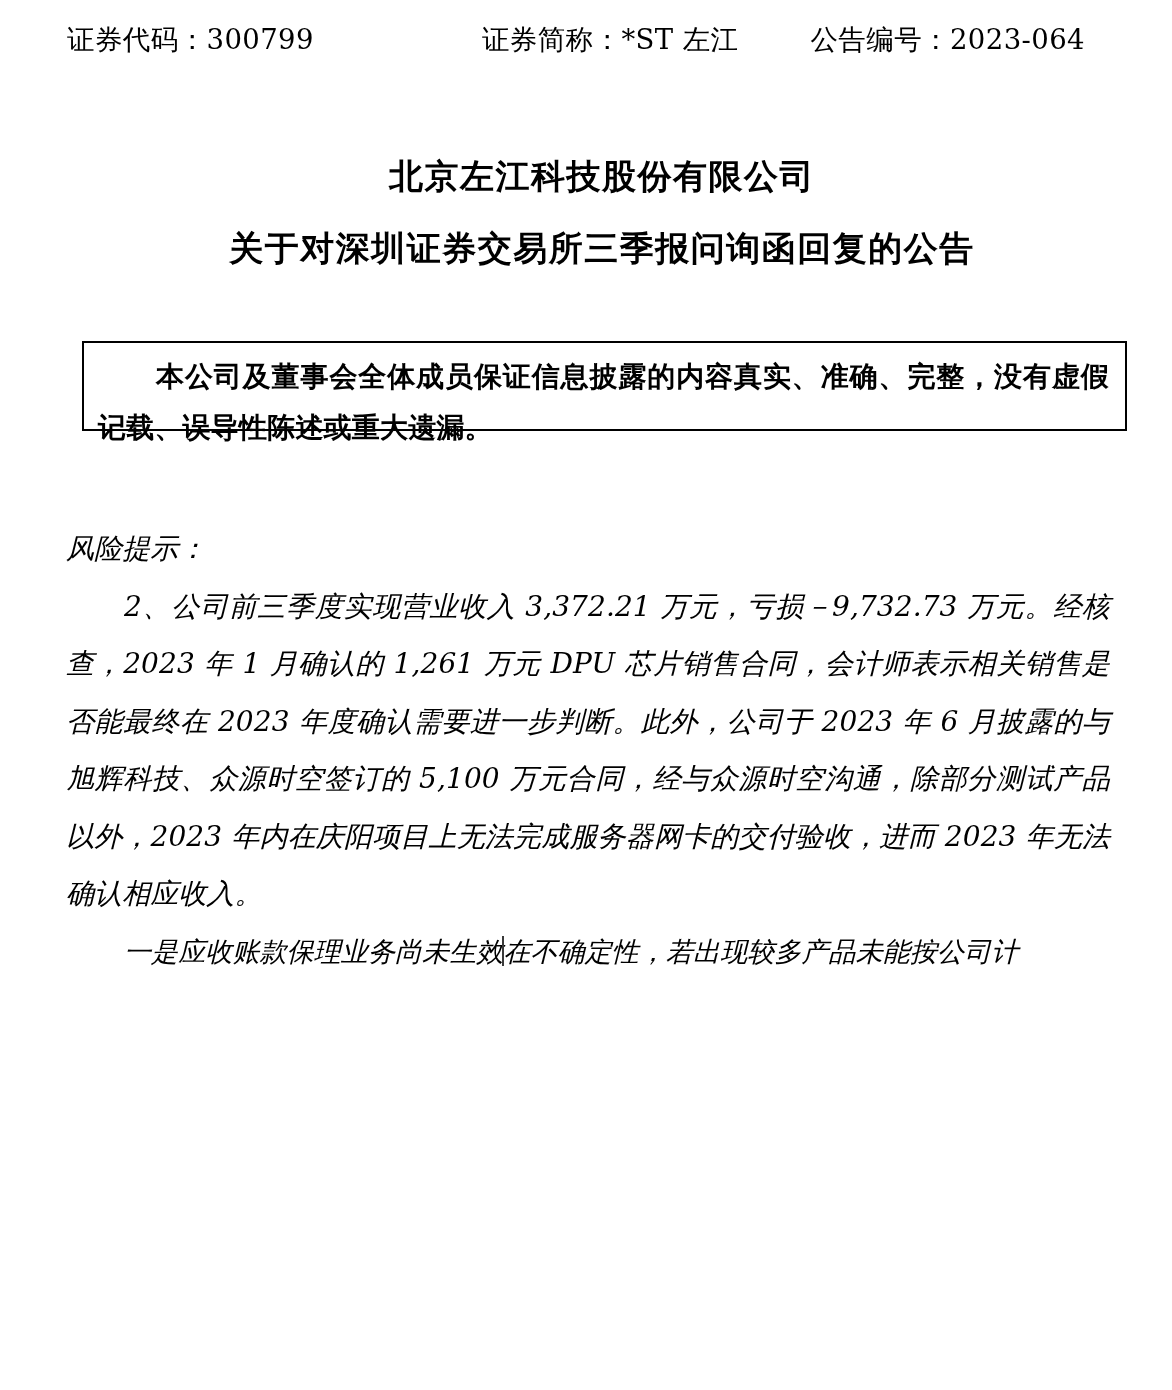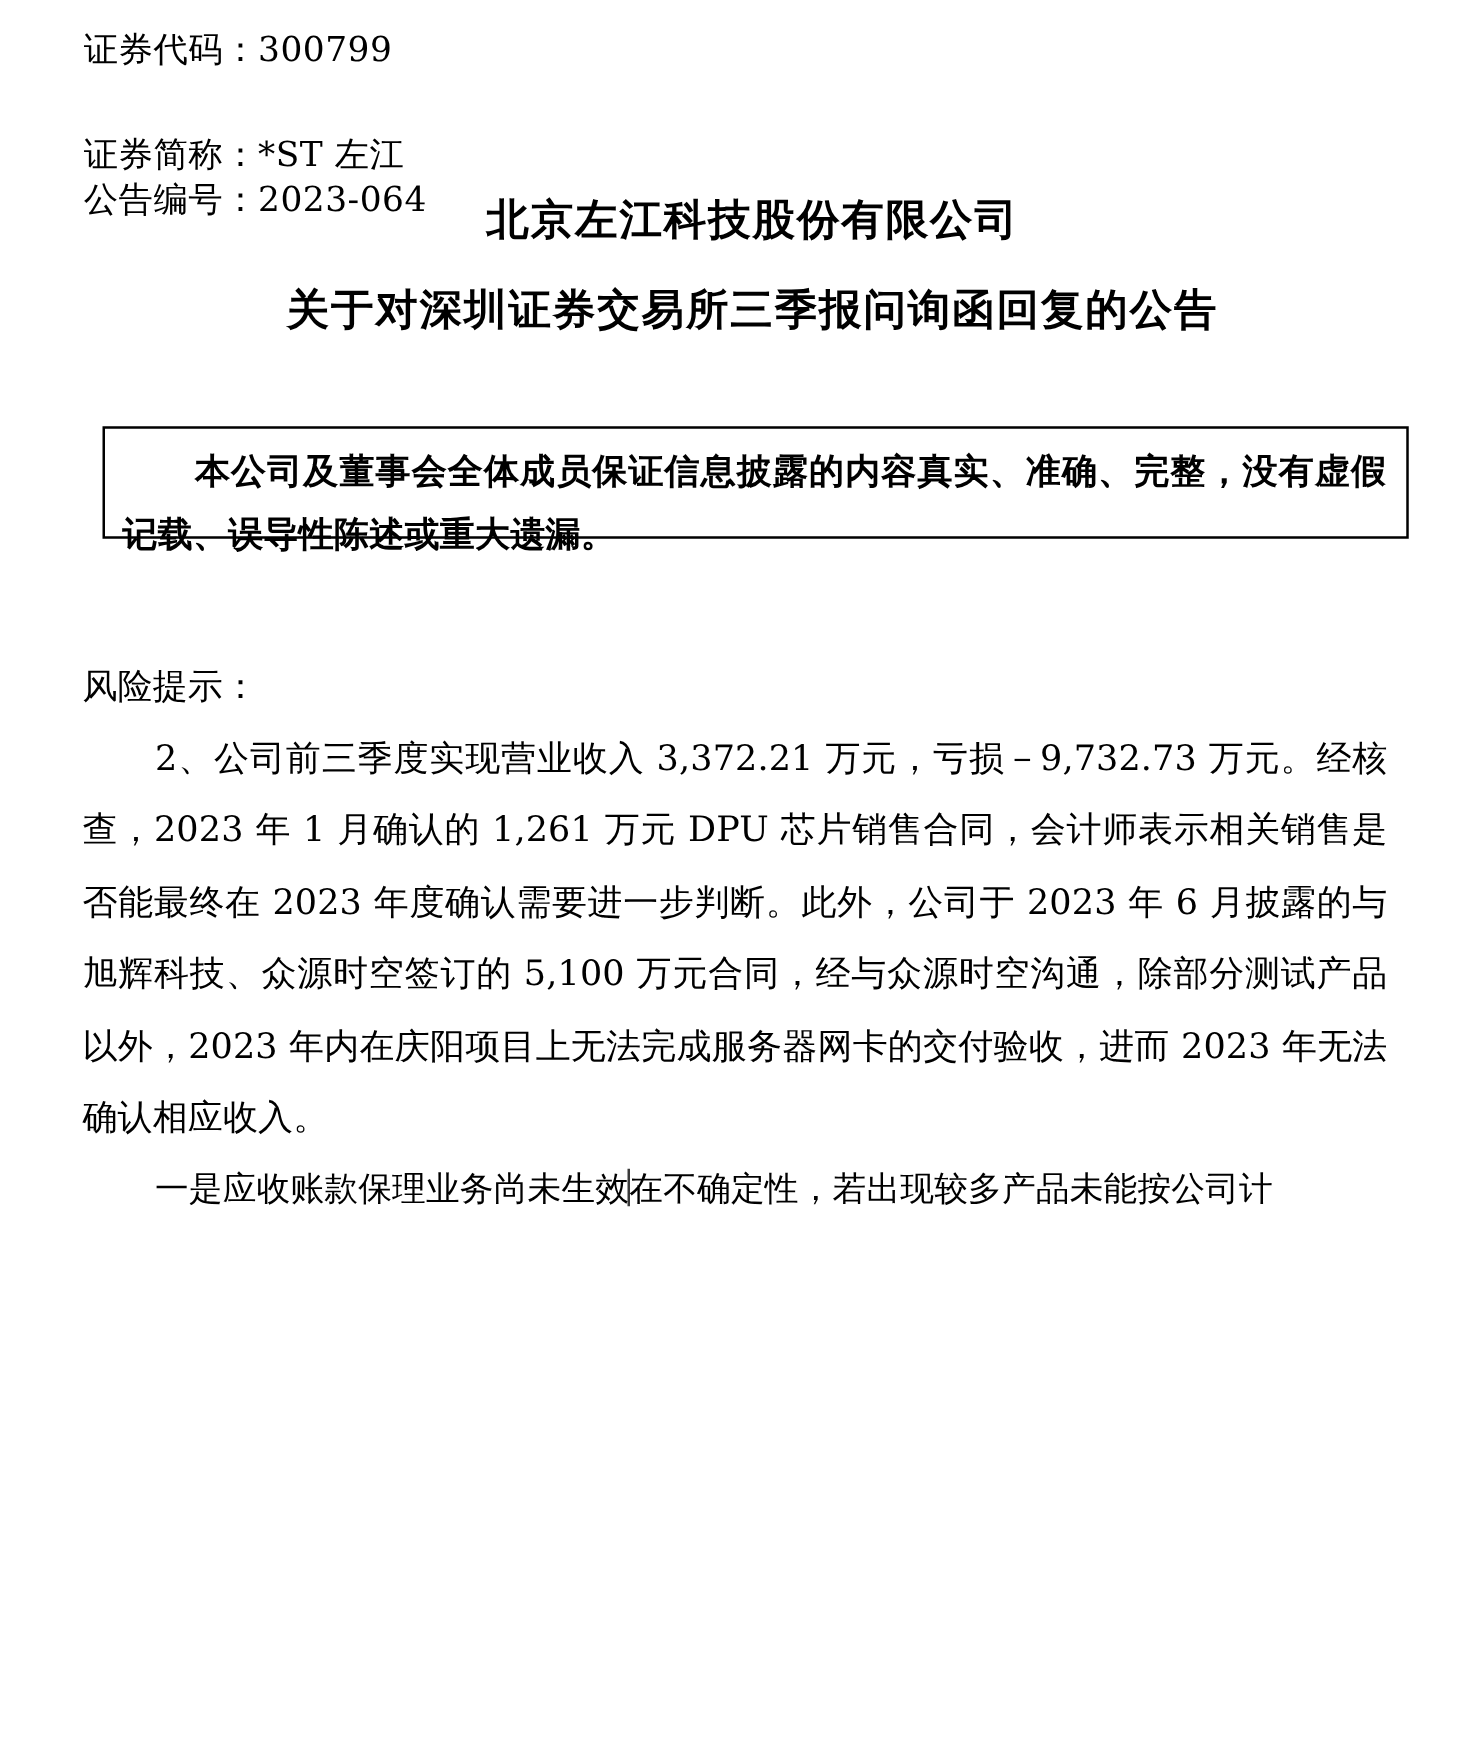--- a/index.html
+++ b/index.html
@@ -29,25 +29,24 @@
     position: absolute;
     top: 22px;
     left: 67px;
     width: 1045px;
     height: 46px;
     display: flex;
     align-items: baseline;
     font-size: 27.5px;
     letter-spacing: 0.4px;
     white-space: nowrap;
-    flex-direction: column;
   }
   .doc-header .hdr-field { display: inline-block; }
   .doc-header .hdr-code  { margin-right: 168px; }
-  .doc-header .hdr-abbr  { margin-right: 72px; margin-top: 48px; }
+  .doc-header .hdr-abbr  { margin-right: 72px; }
 
   
   .title-block {
     position: absolute;
     top: 140px;
     left: 16px;
     width: 1172px;
     text-align: center;
   }
   .title-line {
@@ -86,20 +85,21 @@
     width: 1044px;
   }
   .para {
     font-size: 28px;
     line-height: 57.5px;
     letter-spacing: 0.1px;
     text-align: justify;
     text-align-last: left;
     margin: 0;
     white-space: pre-wrap;
+    font-style: italic;
   }
   .para.lead { text-indent: 0; }
   .para.indent { text-indent: 58px; }
   .para.sans {
     font-family: "DejaVu Sans", "Liberation Sans", sans-serif;
     font-size: 27px;
   }
 
   
   .caret {

